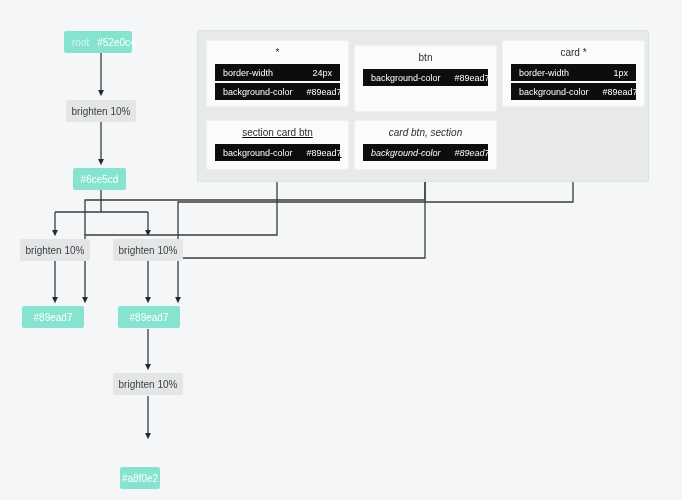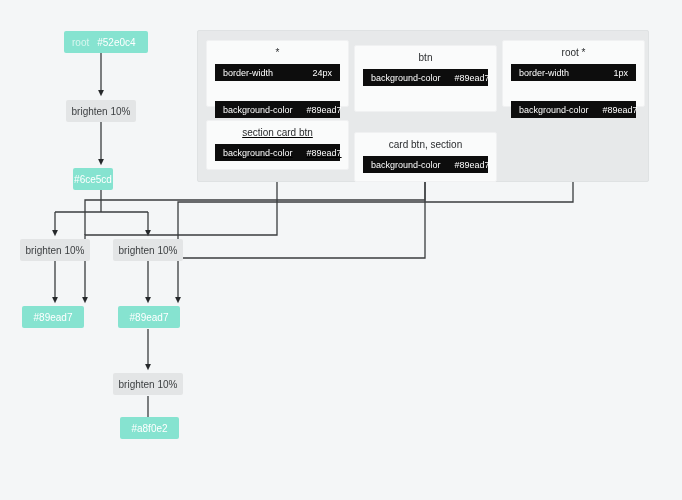--- a/index.html
+++ b/index.html
@@ -62,21 +62,21 @@
     box-sizing:border-box;
     padding:6px 8px 8px 8px;
     display:flex;flex-direction:column;align-items:center;
   }
   .rule-title{
     font-size:10px;color:#2b2d2f;
     margin-bottom:6px;
     white-space:nowrap;
     text-align:center;
   }
-  .decl-list{width:100%;display:flex;flex-direction:column;gap:20px;}
+  .decl-list{width:100%;display:flex;flex-direction:column;gap:2px;}
   .decl{
     background:#0d0d0d;
     color:#ffffff;
     font-size:9px;
     height:17px;
     display:flex;align-items:center;justify-content:space-between;
     padding:0 8px;
     box-sizing:border-box;
     white-space:nowrap;
   }
@@ -149,21 +149,21 @@
     <div class="rule-title">btn</div>
     <div class="decl-list">
       <div class="decl">
         <span class="prop">background-color</span>
         <span class="value">#89ead7</span>
       </div>
     </div>
   </div>
 
   <div class="rule-card" style="left:502px;top:40px;width:143px;height:67px;">
-    <div class="rule-title">root *</div>
+    <div class="rule-title">card *</div>
     <div class="decl-list">
       <div class="decl">
         <span class="prop">border-width</span>
         <span class="value">1px</span>
       </div>
       <div class="decl">
         <span class="prop">background-color</span>
         <span class="value">#89ead7</span>
       </div>
     </div>
@@ -172,40 +172,40 @@
   <div class="rule-card" style="left:206px;top:120px;width:143px;height:50px;text-decoration:underline;">
     <div class="rule-title">section card btn</div>
     <div class="decl-list">
       <div class="decl">
         <span class="prop">background-color</span>
         <span class="value">#89ead7</span>
       </div>
     </div>
   </div>
 
-  <div class="rule-card" style="left:354px;top:132px;width:143px;height:50px;">
+  <div class="rule-card" style="left:354px;top:120px;width:143px;height:50px;font-style:italic;">
     <div class="rule-title">card btn, section</div>
     <div class="decl-list">
       <div class="decl">
         <span class="prop">background-color</span>
         <span class="value">#89ead7</span>
       </div>
     </div>
   </div>
 
-  <div class="node-color" style="left:64px;top:31px;width:84px;">
+  <div class="node-color" style="left:64px;top:31px;width:68px;">
     <span class="key">root</span>
     <span class="val">#52e0c4</span>
   </div>
 
   <div class="node-op" style="left:66px;top:100px;width:70px;">
     <span>brighten 10%</span>
   </div>
 
-  <div class="node-color centered" style="left:73px;top:168px;width:40px;">
+  <div class="node-color centered" style="left:73px;top:168px;width:53px;">
     <span class="val">#6ce5cd</span>
   </div>
 
   <div class="node-op" style="left:20px;top:239px;width:70px;">
     <span>brighten 10%</span>
   </div>
 
   <div class="node-op" style="left:113px;top:239px;width:70px;">
     <span>brighten 10%</span>
   </div>
@@ -215,17 +215,17 @@
   </div>
 
   <div class="node-color centered" style="left:118px;top:306px;width:62px;">
     <span class="val">#89ead7</span>
   </div>
 
   <div class="node-op" style="left:113px;top:373px;width:70px;">
     <span>brighten 10%</span>
   </div>
 
-  <div class="node-color centered" style="left:120px;top:417px;width:59px;">
+  <div class="node-color centered" style="left:120px;top:467px;width:40px;">
     <span class="val">#a8f0e2</span>
   </div>
 
 </div>
 
 </body></html>

